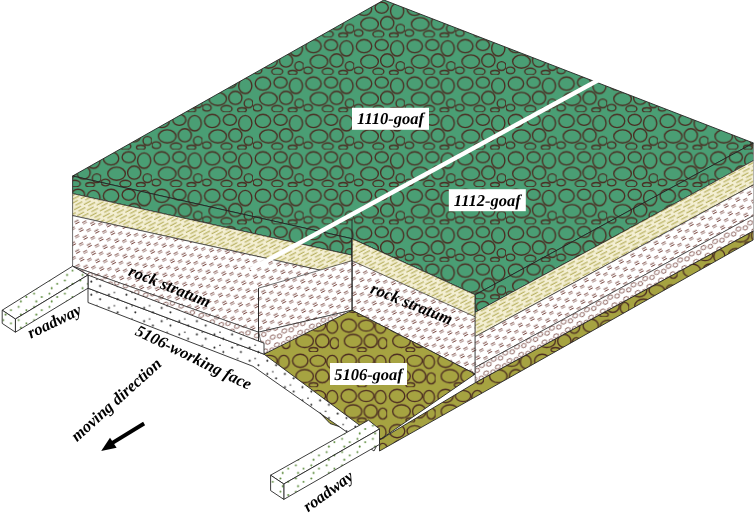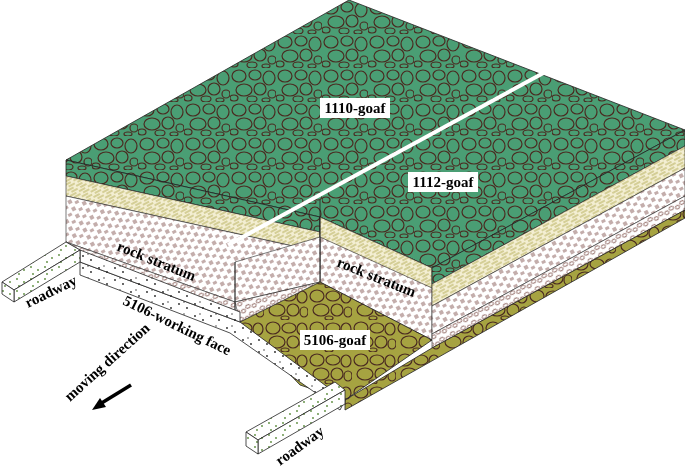--- a/index.html
+++ b/index.html
@@ -1,17 +1,17 @@
 <!DOCTYPE html>
 <html><head>
 <meta charset="utf-8">
 <style>
   html, body { margin: 0; padding: 0; background: #ffffff; }
   body { width: 685px; height: 468px; overflow: hidden; position: relative; }
-  #stage { position: absolute; left: 0; top: 0; width: 685px; height: 363px; }
+  #stage { position: absolute; left: 0; top: 0; width: 685px; height: 363px; font-style: italic; }
   svg text { font-family: "Liberation Serif", "DejaVu Serif", serif; font-weight: bold; }
   .lbl-bg { fill: #ffffff; }
   .lbl { font-size: 15px; fill: #000; }
   .lbl-plain { font-size: 15px; fill: #000; }
 </style>
 </head>
 <body>
 
 <div id="stage">
 <svg width="685" height="468" viewBox="0 0 685 468" xmlns="http://www.w3.org/2000/svg">

